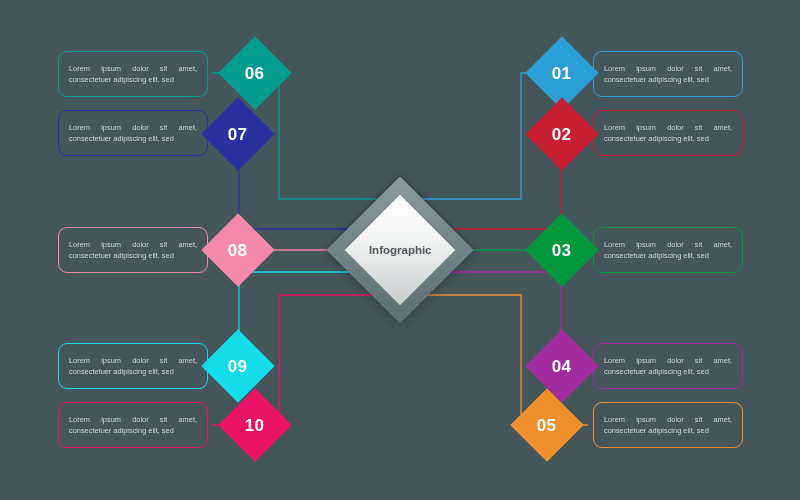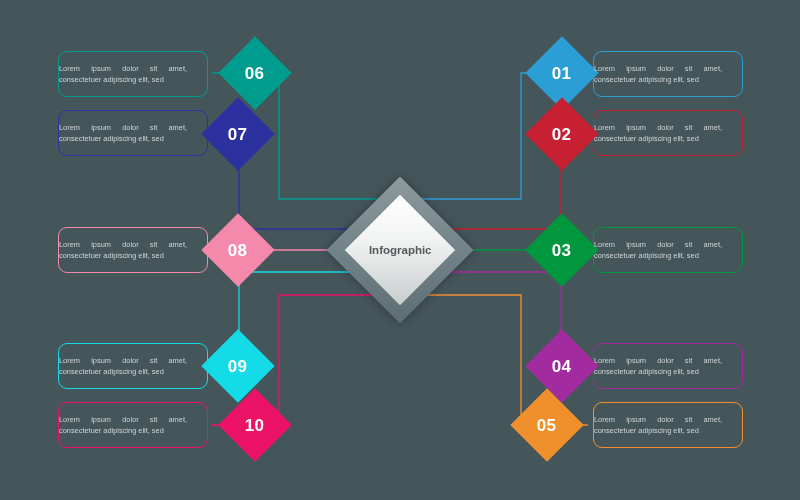--- a/index.html
+++ b/index.html
@@ -44,20 +44,21 @@
   }
   .textbox {
     position: absolute;
     width: 150px;
     height: 46px;
     border-radius: 9px;
     border: 1.4px solid #888;
     box-sizing: border-box;
     display: flex;
     align-items: center;
+    justify-content: center;
     background: transparent;
   }
   .textbox p {
     margin: 0;
     width: 128px;
     color: #cfd6d8;
     font-size: 7.4px;
     line-height: 1.55;
     text-align: justify;
     text-align-last: left;

